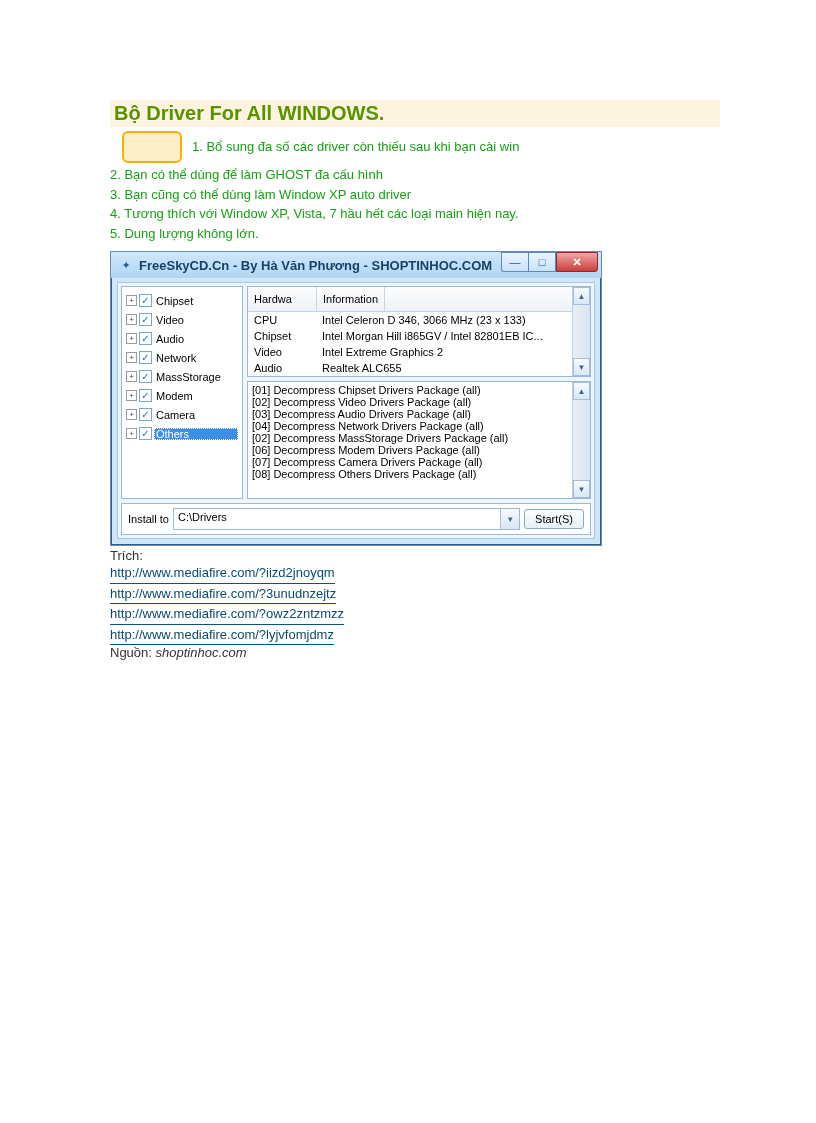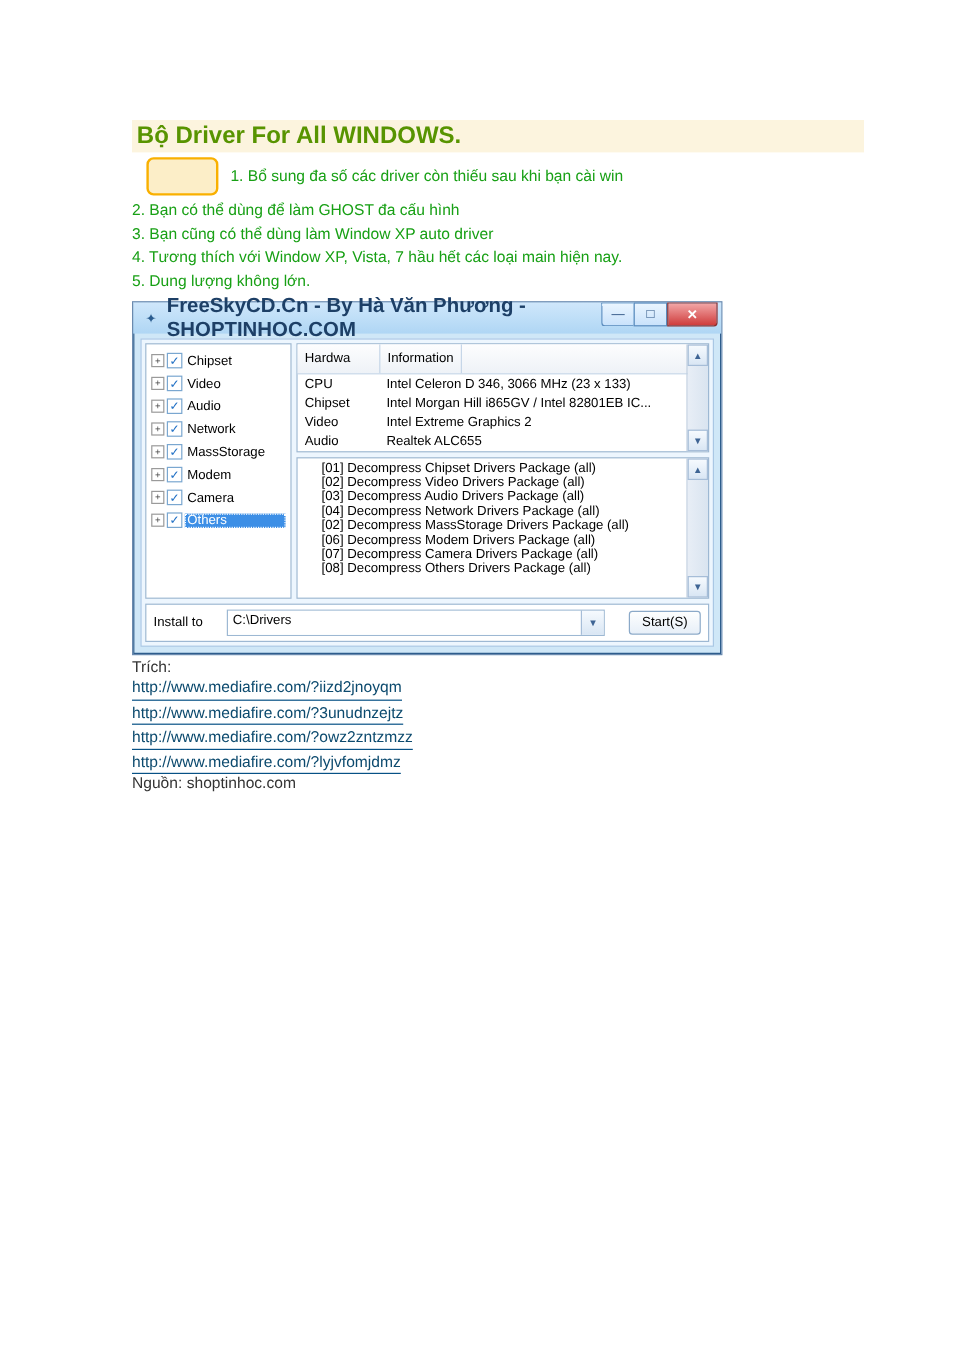--- a/index.html
+++ b/index.html
@@ -57,21 +57,21 @@
   }
   .titlebar {
     height: 26px;
     background: linear-gradient(#cfe7fb, #afd6f4);
     display: flex;
     align-items: center;
     padding: 0 4px 0 8px;
     position: relative;
   }
   .titlebar .appicon { width:14px; height:14px; margin-right:6px; display:flex; align-items:center; justify-content:center; font-size:11px; color:#2a5c8f; }
-  .titlebar .title-text { font-size: 17px; font-weight: bold; color: #1d3f66; }
+  .titlebar .title-text { font-size: 13px; font-weight: bold; color: #1d3f66; }
   .win-controls {
     position: absolute;
     right: 3px;
     top: 0;
     display: flex;
   }
   .win-btn {
     width: 26px;
     height: 18px;
     margin-left: 0;
@@ -173,31 +173,31 @@
     height:16px; background: linear-gradient(#f6fafe,#d9e6f4);
     border:1px solid #a6bdd8; display:flex; align-items:center; justify-content:center;
     font-size:8px; color:#3e6494;
   }
 
   .log-panel {
     background: #fff;
     border: 1px solid #9db8d3;
     font-size: 11px;
     font-family: Tahoma, Geneva, sans-serif;
-    padding: 2px 20px;
+    padding: 2px 4px;
     position: relative;
     min-height: 112px;
   }
   .log-line { white-space: nowrap; }
 
   .bottom-panel {
     background: #fff;
     border: 1px solid #9db8d3;
     padding: 4px 6px;
-    display:flex; align-items:center; gap:20px;
+    display:flex; align-items:center; gap:4px;
     font-size: 11px;
     margin-top: 0px;
     width: 100%;
     box-sizing: border-box;
   }
   .install-label { }
   .combo {
     flex:1; display:flex; border:1px solid #9db8d3; height:20px;
   }
   .combo-input { flex:1; padding:2px 4px; background:#fff; }
@@ -218,21 +218,21 @@
   }
   .footer a {
     color: #0c4a6e;
     text-decoration: underline;
     display:inline-block;
     border-bottom: 1px solid #075185;
     text-decoration: none;
     line-height: 1.5;
   }
   .footer .src-line { color:#333; }
-  .footer .italic { }
+  .footer .italic { font-style: italic; }
 </style>
 </head>
 <body>
 
 <div class="page">
   <div class="title">Bộ Driver For All WINDOWS.</div>
 
   <div class="intro">
     <div class="first">
       <div class="placeholder-thumb"></div>

